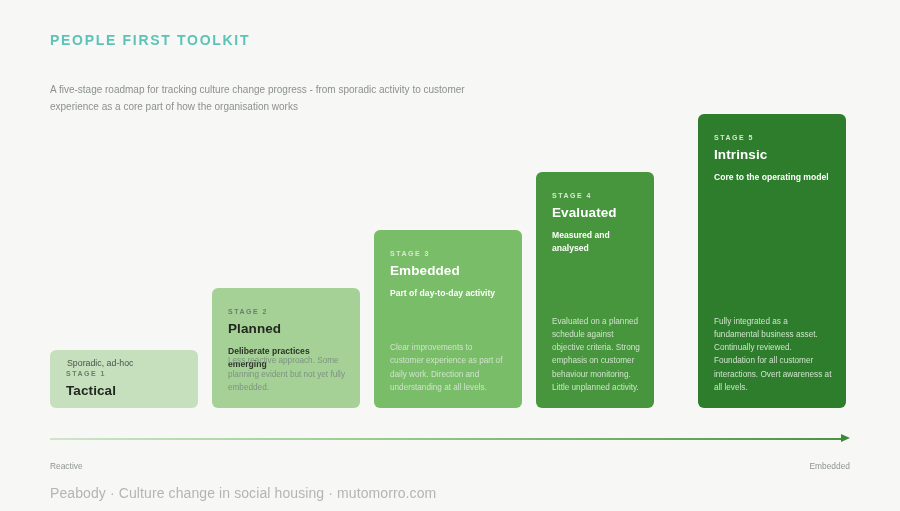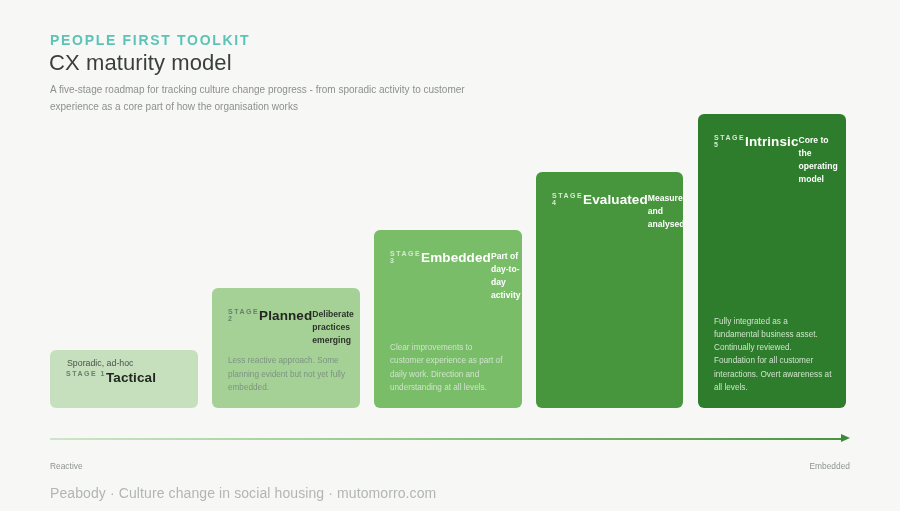--- a/index.html
+++ b/index.html
@@ -51,21 +51,21 @@
   .bar {
     position: absolute;
     bottom: 0;
     border-radius: 6px;
     overflow: hidden;
   }
   .bar-inner {
     position: relative;
     width: 100%; height: 100%;
     padding: 20px 16px 24px 16px;
-    display: flex; flex-direction: row;
+    display: flex; flex-direction: column;
   }
   .stage-kicker {
     font-size: 7px;
     font-weight: 600;
     letter-spacing: 1.5px;
     text-transform: uppercase;
     margin-bottom: 6px;
   }
   .stage-name {
     font-size: 13.5px;
@@ -138,21 +138,20 @@
     color: #b2b6b2;
     letter-spacing: 0.1px;
   }
 </style>
 </head>
 <body>
 
 <div class="slide">
 
   <div class="eyebrow">PEOPLE FIRST TOOLKIT</div>
-  <h1 class="title">CX maturity model</h1>
   <p class="subtitle">A five-stage roadmap for tracking culture change progress - from sporadic activity to customer experience as a core part of how the organisation works</p>
 
 
   <div class="chart" id="chart">
       <div class="bar tone-light" style="left: 0px; width: 148px; height: 58px; background: rgb(198, 224, 189);">
         <div class="bar-inner">
           <div class="stage-kicker">STAGE 1</div>
           <div class="stage-name">Tactical</div>
         </div>
       </div>
@@ -166,25 +165,26 @@
         </div>
       </div>
       <div class="bar tone-light" style="left: 162px; width: 148px; height: 120px; background: rgb(165, 209, 151);">
         <div class="bar-inner">
           <div class="stage-kicker">STAGE 2</div>
           <div class="stage-name">Planned</div>
           <div class="stage-tag">Deliberate practices emerging</div>
           <div class="stage-desc">Less reactive approach. Some planning evident but not yet fully embedded.</div>
         </div>
       </div>
-      <div class="bar tone-dark" style="left: 486px; width: 147px; height: 236px; background: rgb(71, 150, 61);">
+      <div class="bar tone-dark" style="left: 486px; width: 118px; height: 236px; background: rgb(71, 150, 61);">
         <div class="bar-inner">
           <div class="stage-kicker">STAGE 4</div>
           <div class="stage-name">Evaluated</div>
           <div class="stage-tag">Measured and analysed</div>
+          <div class="stage-desc">Evaluated on a planned schedule against objective criteria. Strong emphasis on customer behaviour monitoring. Little unplanned activity.</div>
         </div>
       </div>
       <div class="bar tone-dark" style="left: 648px; width: 148px; height: 294px; background: rgb(45, 125, 44);">
         <div class="bar-inner">
           <div class="stage-kicker">STAGE 5</div>
           <div class="stage-name">Intrinsic</div>
           <div class="stage-tag">Core to the operating model</div>
           <div class="stage-desc">Fully integrated as a fundamental business asset. Continually reviewed. Foundation for all customer interactions. Overt awareness at all levels.</div>
         </div>
       </div>

